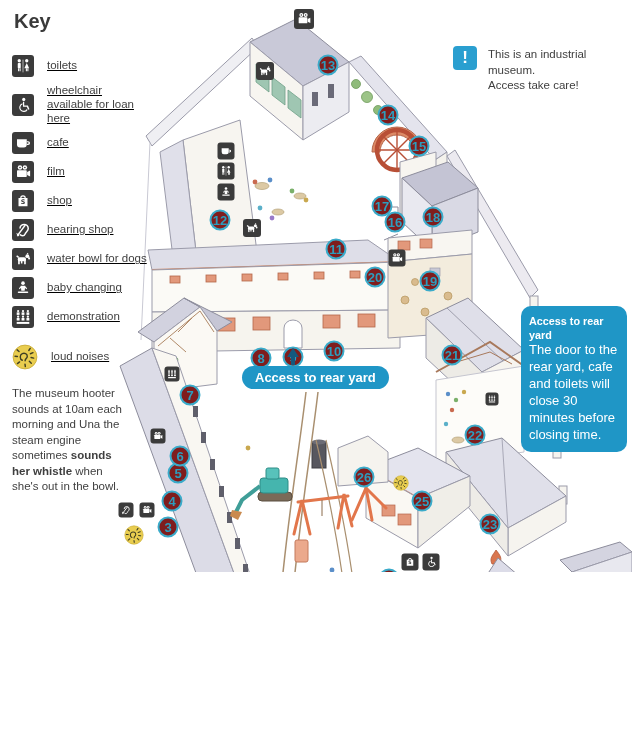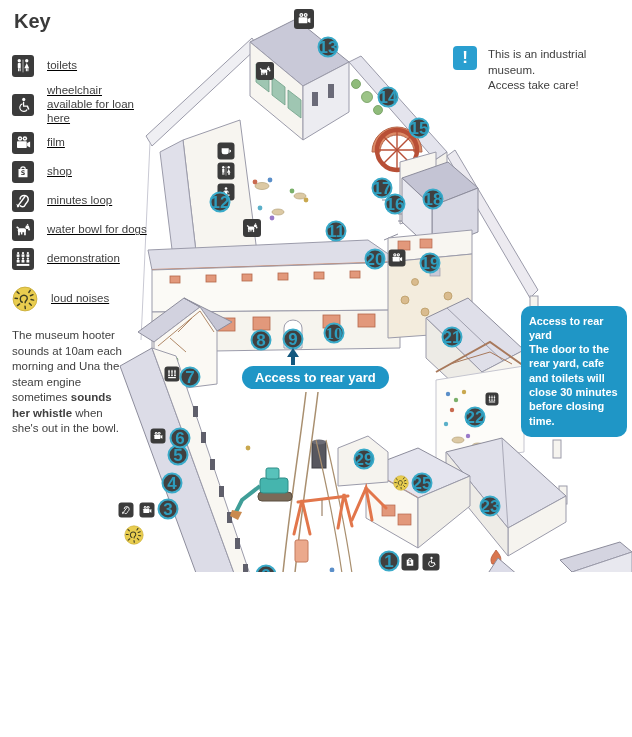--- a/index.html
+++ b/index.html
@@ -15,38 +15,38 @@
   .key-label{font-size:11.5px;line-height:1.2;color:#3f3f3f;margin-left:13px;width:100px;}
   .icon-box{display:inline-flex;align-items:center;justify-content:center;
             background:var(--icon-dark,#3b3b3b);border-radius:3px;flex:none;}
   .icon-box.plain{background:transparent;border-radius:50%;}
   .key-note{font-size:11.5px;line-height:1.35;color:#3f3f3f;margin-top:16px;width:112px;}
   .key-note b{font-weight:bold;}
 
   
   .marker{position:absolute;width:21px;height:21px;box-sizing:border-box;
           border:2.2px solid var(--marker-border,#3aabca);border-radius:50%;
-          background:#404040;color:var(--marker-text,#2d9cbd);
-          font-size:17px;font-weight:bold;display:flex;align-items:center;justify-content:center;
-          transform:translate(-50%,-50%);z-index:6;}
+          background:#7f1d1d;color:var(--marker-text,#2d9cbd);
+          font-size:13px;font-weight:bold;display:flex;align-items:center;justify-content:center;
+          transform:translate(-50%,-50%);z-index:6;margin-top:18px;}
 
   .map-icon{position:absolute;transform:translate(-50%,-50%);z-index:6;}
 
   
   .warning-callout{position:absolute;left:453px;top:46px;display:flex;align-items:flex-start;z-index:7;}
   .warning-badge{width:24px;height:24px;border-radius:4px;background:var(--warning-teal,#2a9fd0);
                  color:#fff;font-weight:bold;font-size:17px;display:flex;align-items:center;justify-content:center;flex:none;}
   .warning-text{margin-left:11px;font-size:11.5px;line-height:1.35;color:#3e3e3e;padding-top:1px;}
   .warning-text span{display:block;}
 
   .rear-info{position:absolute;left:521px;top:306px;width:106px;box-sizing:border-box;
              background:var(--callout-blue,#1f96c6);border-radius:10px;padding:8px 7px 9px 8px;
              color:#fff;z-index:7;}
   .rear-info .t{font-size:10.8px;font-weight:bold;line-height:1.3;}
-  .rear-info .b{font-size:11px;font-weight:bold;line-height:1.3;}
+  .rear-info .b{font-size:13px;font-weight:normal;line-height:1.3;}
 
   .access-pill{position:absolute;left:242px;top:366px;height:23px;padding:0 13px;
                background:var(--callout-blue,#1f96c6);border-radius:12px;color:#fff;
                font-size:13px;font-weight:bold;line-height:23px;white-space:nowrap;z-index:7;}
   .access-arrow{position:absolute;left:287px;top:348px;width:0;height:0;z-index:7;
                 border-left:6px solid transparent;border-right:6px solid transparent;
                 border-bottom:9px solid var(--arrow-navy,#14597f);}
   .access-arrow::after{content:"";position:absolute;left:-2px;top:9px;width:4px;height:8px;
                 background:var(--arrow-navy,#14597f);}
 </style>
@@ -395,48 +395,64 @@
           <span class="icon-box" style="height: 22px; width: 22px; display: inline-flex; align-items: center; justify-content: center;">
             <svg viewBox="0 0 24 24" width="18" height="18">
               <use href="#ic-wheelchair"></use>
             </svg>
           </span>
           <span class="key-label">wheelchair available for loan here</span>
         </div>
         <div class="key-row">
           <span class="icon-box" style="height: 22px; width: 22px; display: inline-flex; align-items: center; justify-content: center;">
             <svg viewBox="0 0 24 24" width="18" height="18">
+              <use href="#ic-cafe"></use>
+            </svg>
+          </span>
+          <span class="key-label">cafe</span>
+        </div>
+        <div class="key-row">
+          <span class="icon-box" style="height: 22px; width: 22px; display: inline-flex; align-items: center; justify-content: center;">
+            <svg viewBox="0 0 24 24" width="18" height="18">
               <use href="#ic-film"></use>
             </svg>
           </span>
           <span class="key-label">film</span>
         </div>
         <div class="key-row">
           <span class="icon-box" style="height: 22px; width: 22px; display: inline-flex; align-items: center; justify-content: center;">
             <svg viewBox="0 0 24 24" width="18" height="18">
               <use href="#ic-shop"></use>
             </svg>
           </span>
           <span class="key-label">shop</span>
         </div>
         <div class="key-row">
           <span class="icon-box" style="height: 22px; width: 22px; display: inline-flex; align-items: center; justify-content: center;">
             <svg viewBox="0 0 24 24" width="18" height="18">
               <use href="#ic-hearing-loop"></use>
             </svg>
           </span>
-          <span class="key-label">minutes loop</span>
+          <span class="key-label">hearing shop</span>
         </div>
         <div class="key-row">
           <span class="icon-box" style="height: 22px; width: 22px; display: inline-flex; align-items: center; justify-content: center;">
             <svg viewBox="0 0 24 24" width="18" height="18">
               <use href="#ic-dog"></use>
             </svg>
           </span>
           <span class="key-label">water bowl for dogs</span>
+        </div>
+        <div class="key-row">
+          <span class="icon-box" style="height: 22px; width: 22px; display: inline-flex; align-items: center; justify-content: center;">
+            <svg viewBox="0 0 24 24" width="18" height="18">
+              <use href="#ic-baby-changing"></use>
+            </svg>
+          </span>
+          <span class="key-label">baby changing</span>
         </div>
         <div class="key-row">
           <span class="icon-box" style="height: 22px; width: 22px; display: inline-flex; align-items: center; justify-content: center;">
             <svg viewBox="0 0 24 24" width="18" height="18">
               <use href="#ic-demonstration"></use>
             </svg>
           </span>
           <span class="key-label">demonstration</span>
         </div>
         <div class="key-row gap-top">
@@ -552,31 +568,31 @@
   <div id="marker-layer">
       <div class="marker" style="left: 389px; top: 561px;">1</div>
       <div class="marker" style="left: 266px; top: 575px;">2</div>
       <div class="marker" style="left: 168px; top: 509px;">3</div>
       <div class="marker" style="left: 172px; top: 483px;">4</div>
       <div class="marker" style="left: 178px; top: 455px;">5</div>
       <div class="marker" style="left: 180px; top: 438px;">6</div>
       <div class="marker" style="left: 190px; top: 377px;">7</div>
       <div class="marker" style="left: 261px; top: 340px;">8</div>
       <div class="marker" style="left: 293px; top: 339px;">9</div>
-      <div class="marker" style="left: 334px; top: 333px; font-family: Liberation Serif, serif;">10</div>
+      <div class="marker" style="left: 334px; top: 333px;">10</div>
       <div class="marker" style="left: 336px; top: 231px;">11</div>
       <div class="marker" style="left: 220px; top: 202px;">12</div>
       <div class="marker" style="left: 328px; top: 47px;">13</div>
       <div class="marker" style="left: 388px; top: 97px;">14</div>
       <div class="marker" style="left: 419px; top: 128px;">15</div>
       <div class="marker" style="left: 395px; top: 204px;">16</div>
       <div class="marker" style="left: 382px; top: 188px;">17</div>
       <div class="marker" style="left: 433px; top: 199px;">18</div>
       <div class="marker" style="left: 430px; top: 263px;">19</div>
       <div class="marker" style="left: 375px; top: 259px;">20</div>
       <div class="marker" style="left: 452px; top: 337px;">21</div>
       <div class="marker" style="left: 475px; top: 417px;">22</div>
       <div class="marker" style="left: 490px; top: 506px;">23</div>
       <div class="marker" style="left: 442px; top: 621px;">24</div>
       <div class="marker" style="left: 422px; top: 483px;">25</div>
-      <div class="marker" style="left: 364px; top: 459px;">29</div>
+      <div class="marker" style="left: 364px; top: 459px;">26</div>
     </div>
 </div>
 
 </body></html>

